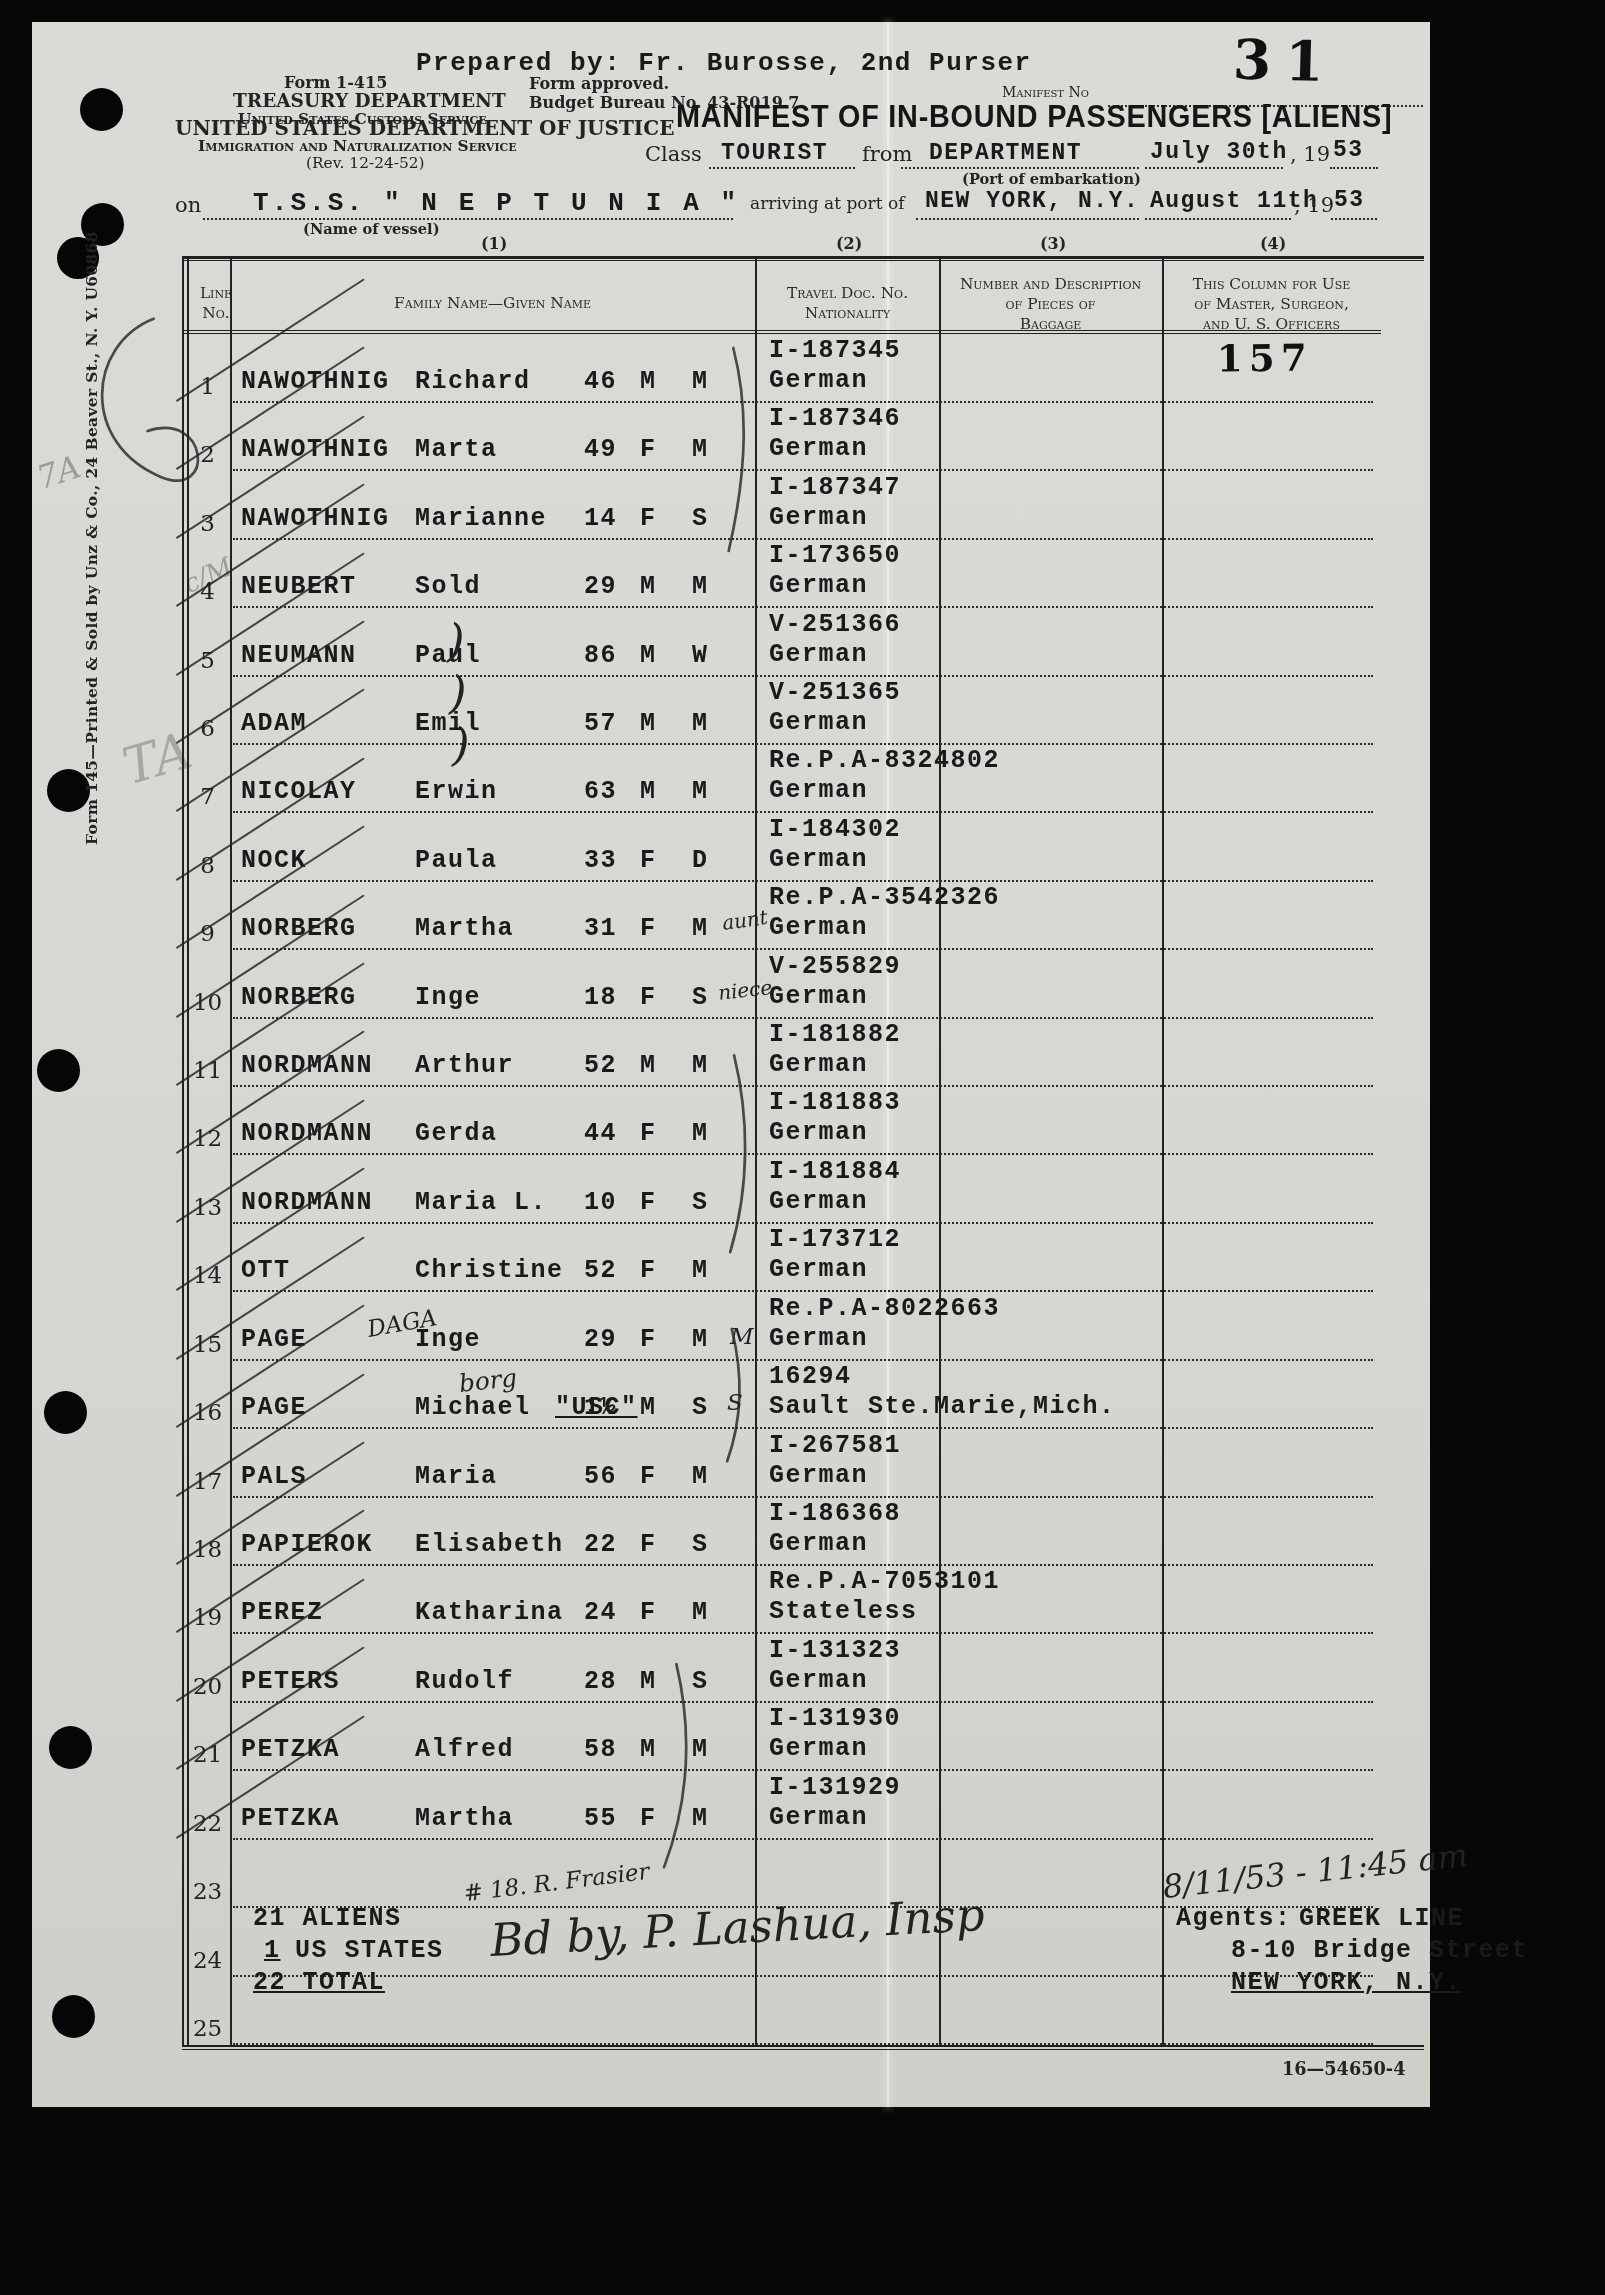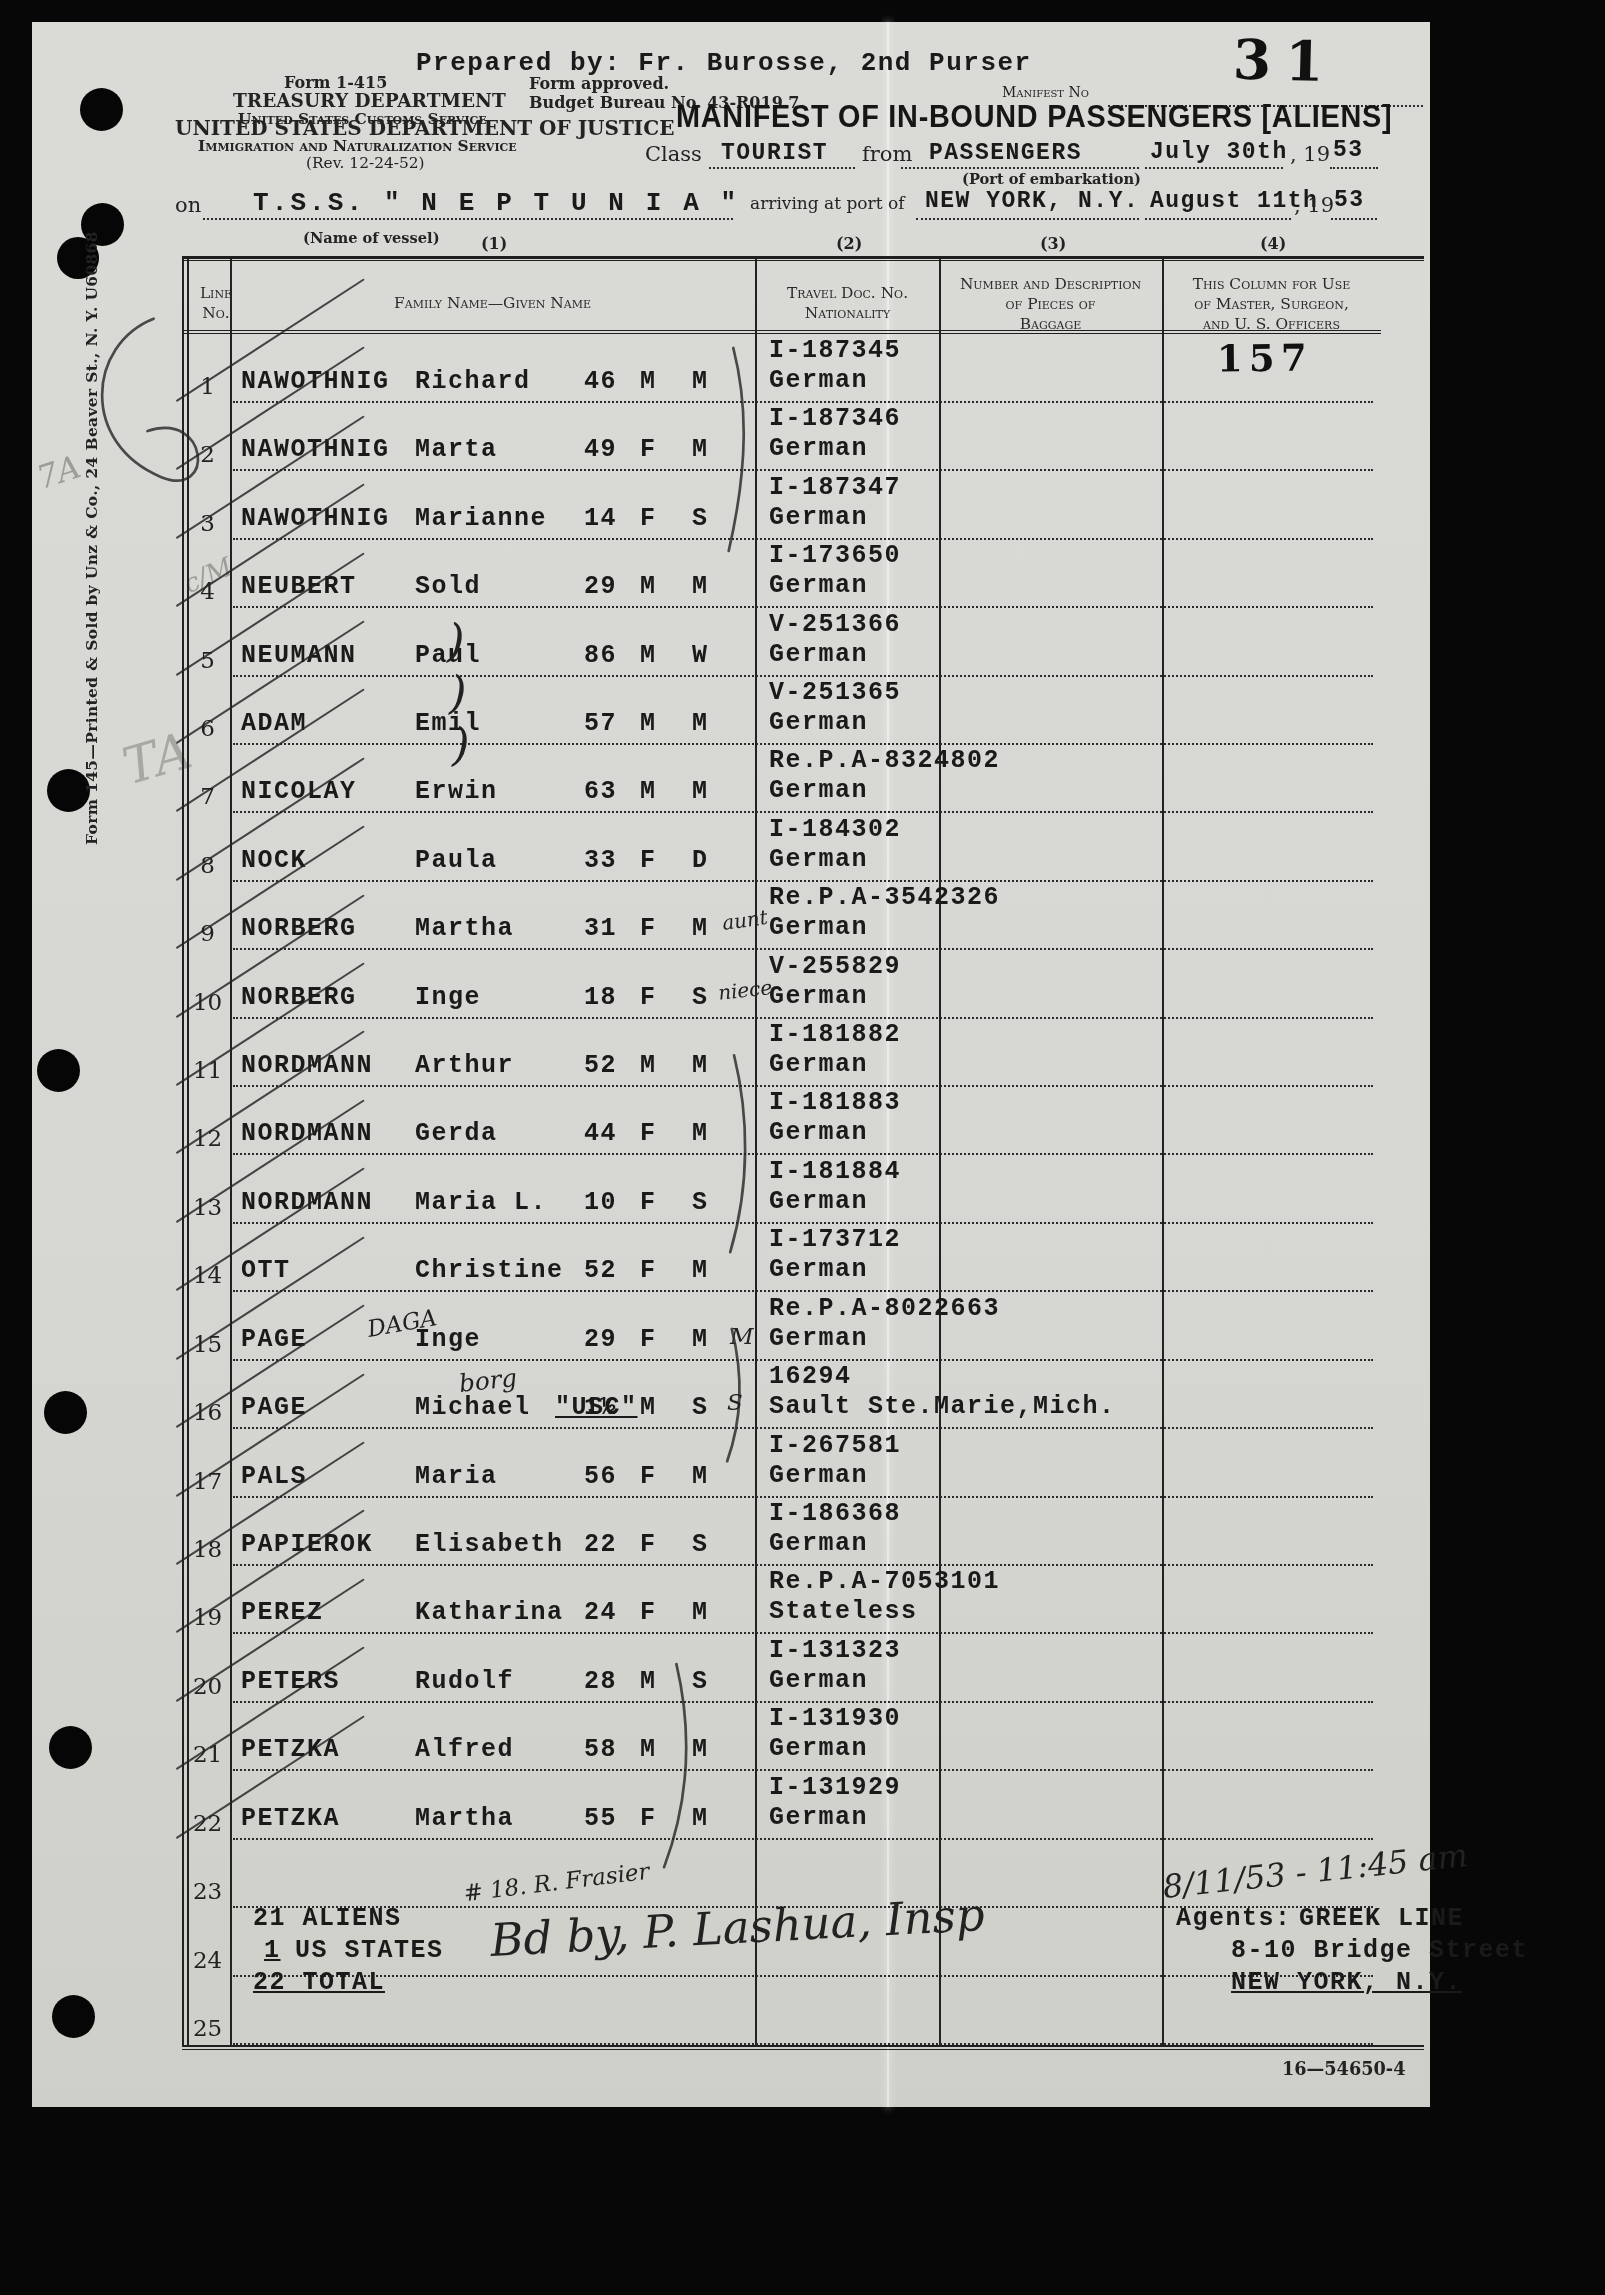--- a/index.html
+++ b/index.html
@@ -82,41 +82,41 @@
   <div class="abs serif" style="left:143px;top:94px;font-size:20px;font-weight:700;">UNITED STATES DEPARTMENT OF JUSTICE</div>
   <div class="abs serif sc" style="left:166px;top:115px;font-size:15.4px;font-weight:700;">Immigration and Naturalization Service</div>
   <div class="abs serif" style="left:274px;top:132px;font-size:15.4px;">(Rev. 12-24-52)</div>
 
   <div class="abs title-sans" style="left:644px;top:77px;">MANIFEST OF IN-BOUND PASSENGERS [ALIENS]</div>
 
   <div class="abs serif" style="left:613px;top:120px;font-size:21px;">Class</div>
   <div class="abs typed sm" style="left:689px;top:118px;">TOURIST</div>
   <div class="abs dots" style="left:677px;top:143px;width:146px;"></div>
   <div class="abs serif" style="left:830px;top:120px;font-size:21px;">from</div>
-  <div class="abs typed sm" style="left:897px;top:118px;">PASSENGERS</div>
+  <div class="abs typed sm" style="left:897px;top:118px;">DEPARTMENT</div>
   <div class="abs dots" style="left:869px;top:143px;width:238px;"></div>
   <div class="abs typed sm" style="left:1118px;top:117px;">July 30th</div>
   <div class="abs dots" style="left:1113px;top:143px;width:138px;"></div>
   <div class="abs serif" style="left:1258px;top:120px;font-size:21px;">, 19</div>
   <div class="abs typed sm" style="left:1301px;top:115px;">53</div>
   <div class="abs dots" style="left:1298px;top:143px;width:48px;"></div>
   <div class="abs serif" style="left:930px;top:148px;font-size:14.6px;font-weight:700;">(Port of embarkation)</div>
 
   <div class="abs serif" style="left:143px;top:171px;font-size:21px;">on</div>
   <div class="abs typed" style="left:221px;top:166px;font-size:26px;letter-spacing:3.1px;">T.S.S. " N E P T U N I A "</div>
   <div class="abs dots" style="left:171px;top:194px;width:530px;"></div>
   <div class="abs serif" style="left:718px;top:171px;font-size:17px;">arriving at port of</div>
   <div class="abs typed sm" style="left:893px;top:166px;">NEW YORK, N.Y.</div>
   <div class="abs dots" style="left:884px;top:194px;width:223px;"></div>
   <div class="abs typed sm" style="left:1118px;top:166px;">August 11th</div>
   <div class="abs dots" style="left:1113px;top:194px;width:146px;"></div>
   <div class="abs serif" style="left:1262px;top:171px;font-size:21px;">, 19</div>
   <div class="abs typed sm" style="left:1302px;top:165px;">53</div>
   <div class="abs dots" style="left:1299px;top:194px;width:46px;"></div>
-  <div class="abs serif" style="left:271px;top:198px;font-size:14.6px;font-weight:700;margin-top:9px;">(Name of vessel)</div>
+  <div class="abs serif" style="left:271px;top:198px;font-size:14.6px;font-weight:700;">(Name of vessel)</div>
 
   <div class="abs serif" style="left:449px;top:212px;font-size:16px;font-weight:700;">(1)</div>
   <div class="abs serif" style="left:804px;top:212px;font-size:16px;font-weight:700;">(2)</div>
   <div class="abs serif" style="left:1008px;top:212px;font-size:16px;font-weight:700;">(3)</div>
   <div class="abs serif" style="left:1228px;top:212px;font-size:16px;font-weight:700;">(4)</div>
 
   <div class="abs rule" style="left:150px;top:234px;width:1242px;height:3.1px;"></div>
   <div class="abs rule" style="left:150px;top:238px;width:1242px;height:1.5px;"></div>
   <div class="abs rule" style="left:150px;top:308px;width:1199px;height:1.5px;"></div>
   <div class="abs rule" style="left:150px;top:311px;width:1199px;height:1.5px;"></div>

